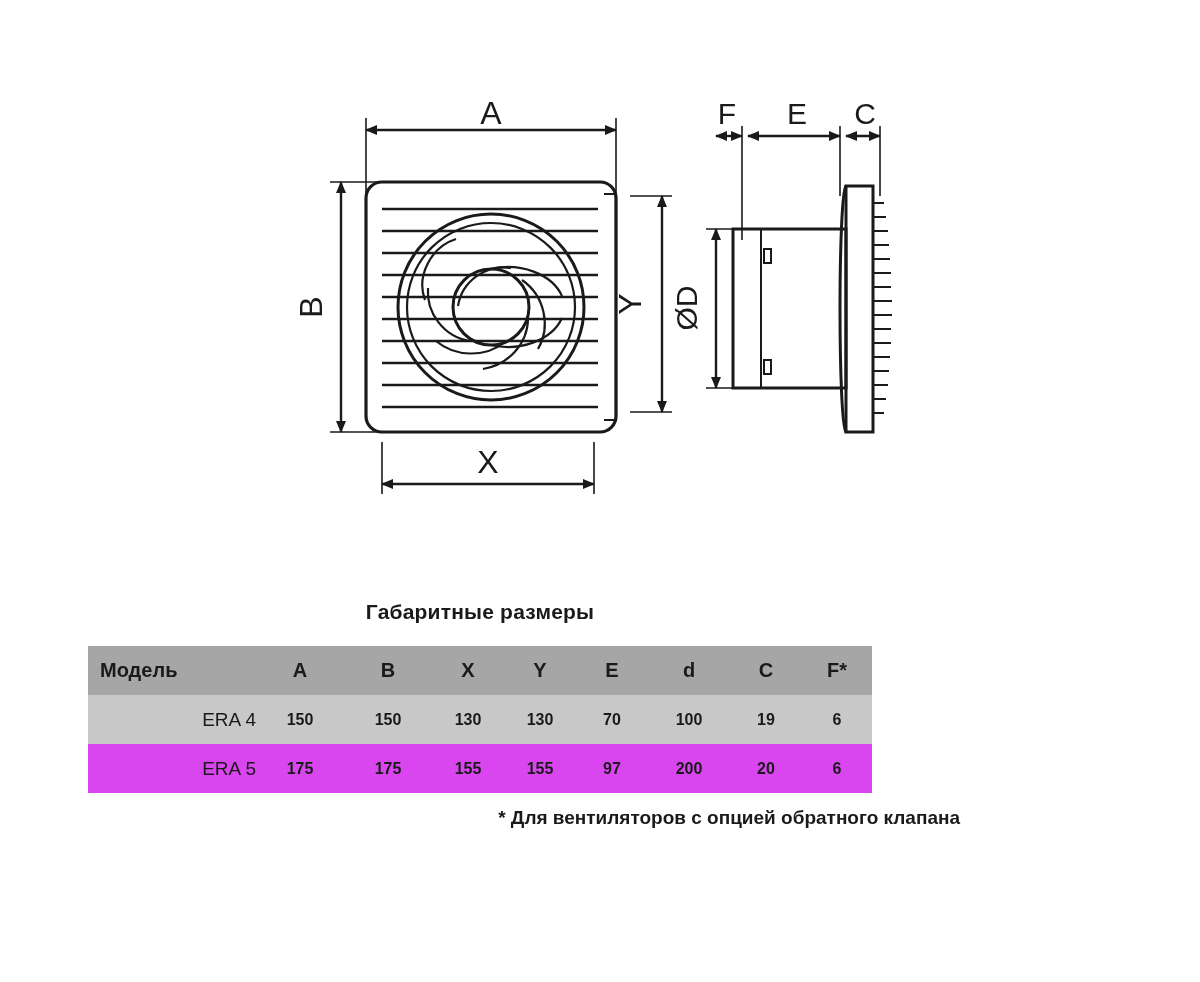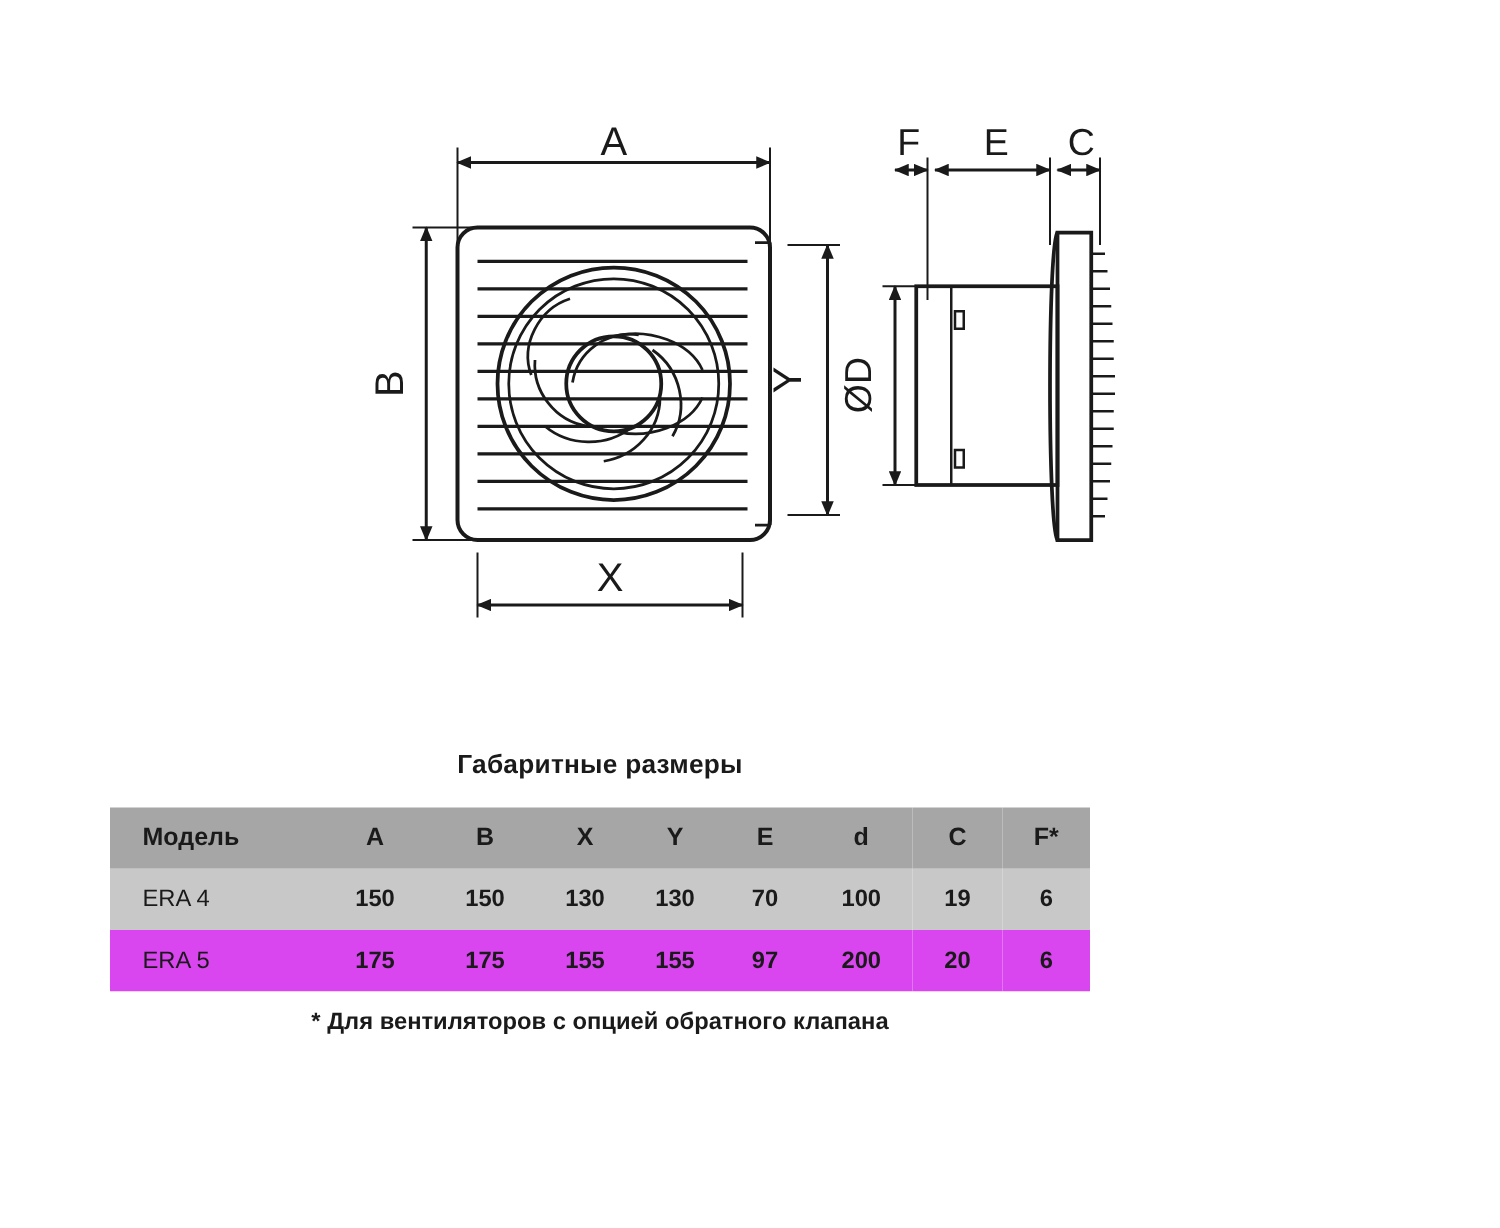--- a/index.html
+++ b/index.html
@@ -44,58 +44,58 @@
     border-collapse: collapse;
     width: 750px;
     margin: 0 auto;
     table-layout: fixed;
   }
 
   table.dims th,
   table.dims td {
     padding: 0;
     height: 49px;
-    font-size: 19px;
+    font-size: 16px;
     text-align: center;
     vertical-align: middle;
   }
 
   table.dims thead th {
     background: #a6a6a6;
     color: #1a1a1a;
     font-weight: bold;
     font-size: 20px;
   }
 
   table.dims thead th.model-col {
     text-align: left;
-    padding-left: 26px;
+    padding-left: 12px;
   }
 
   table.dims tbody td {
     font-weight: bold;
   }
 
   table.dims tbody td.model-cell {
-    text-align: left;
+    text-align: right;
     padding-left: 26px;
     font-weight: normal;
     font-size: 19px;
   }
 
   table.dims tbody tr.shaded td {
     background: #c8c8c8;
   }
 
   table.dims tbody tr.plain td {
     background: #d946ef;
   }
 
   .table-note {
-    text-align: center;
+    text-align: right;
     font-size: 19px;
     font-weight: bold;
     margin-top: 14px;
     color: #1a1a1a;
   }
 
   svg text {
     font-family: "Liberation Sans", sans-serif;
     fill: #1a1a1a;
   }

